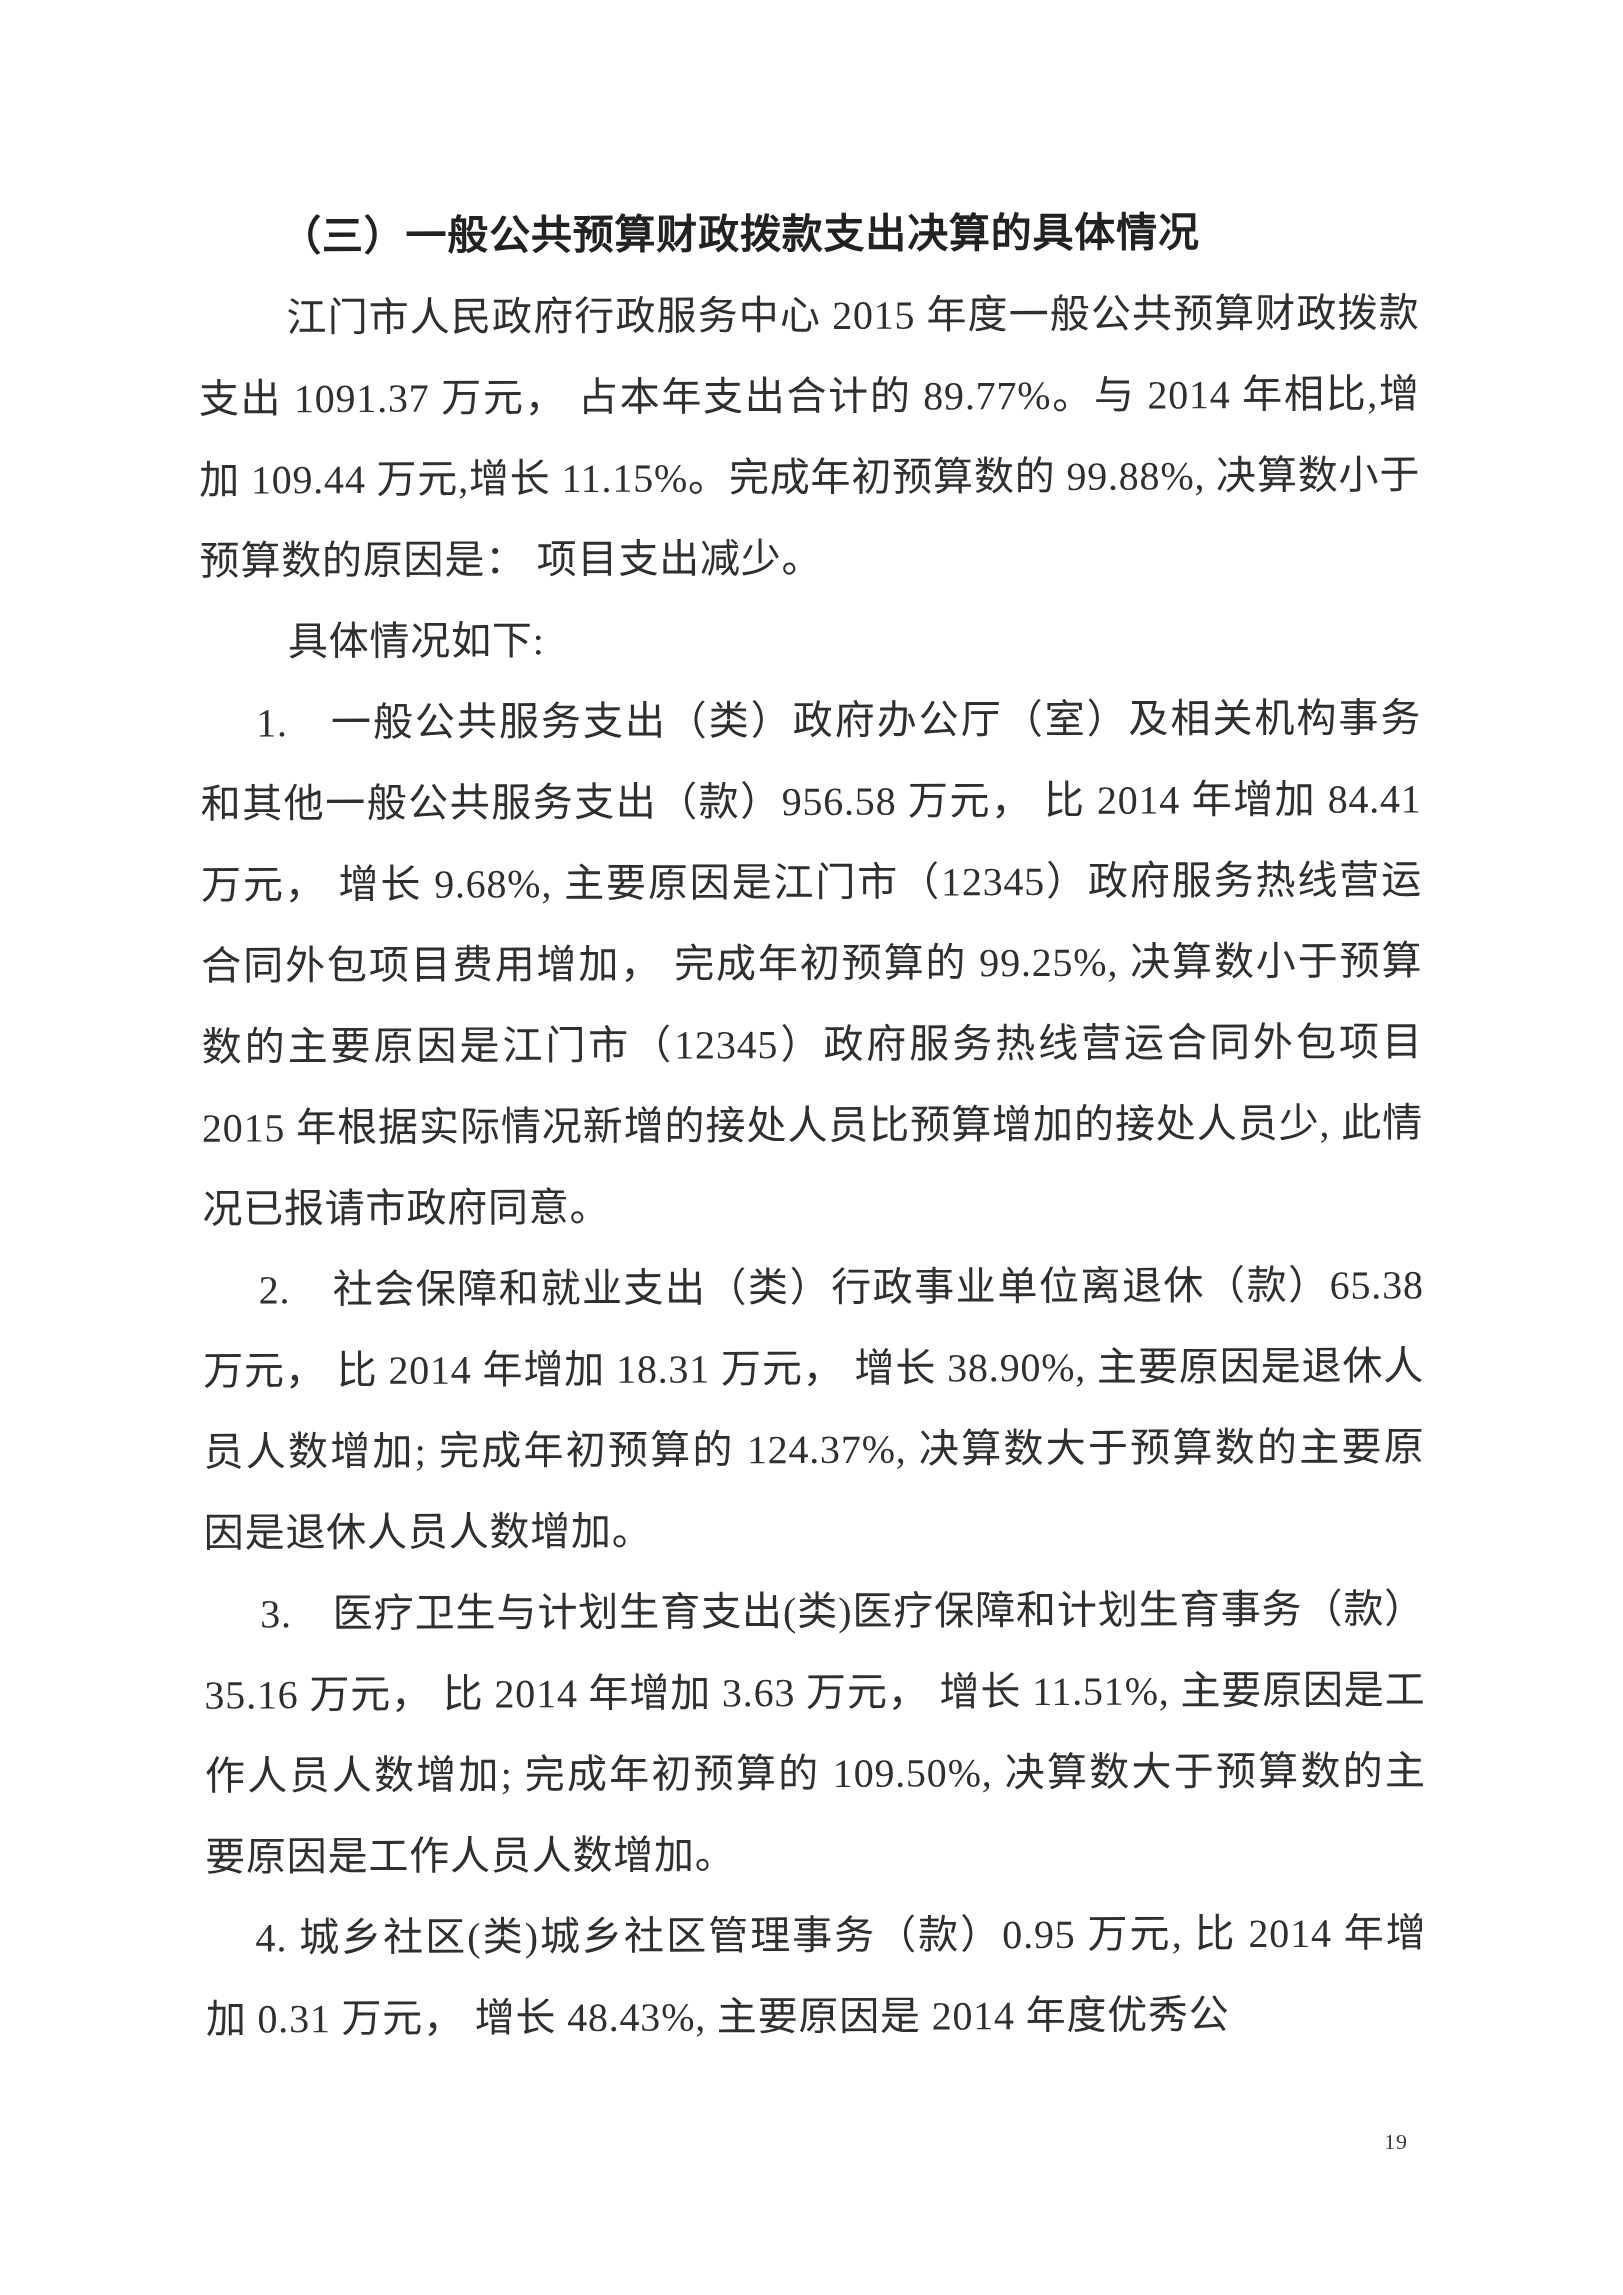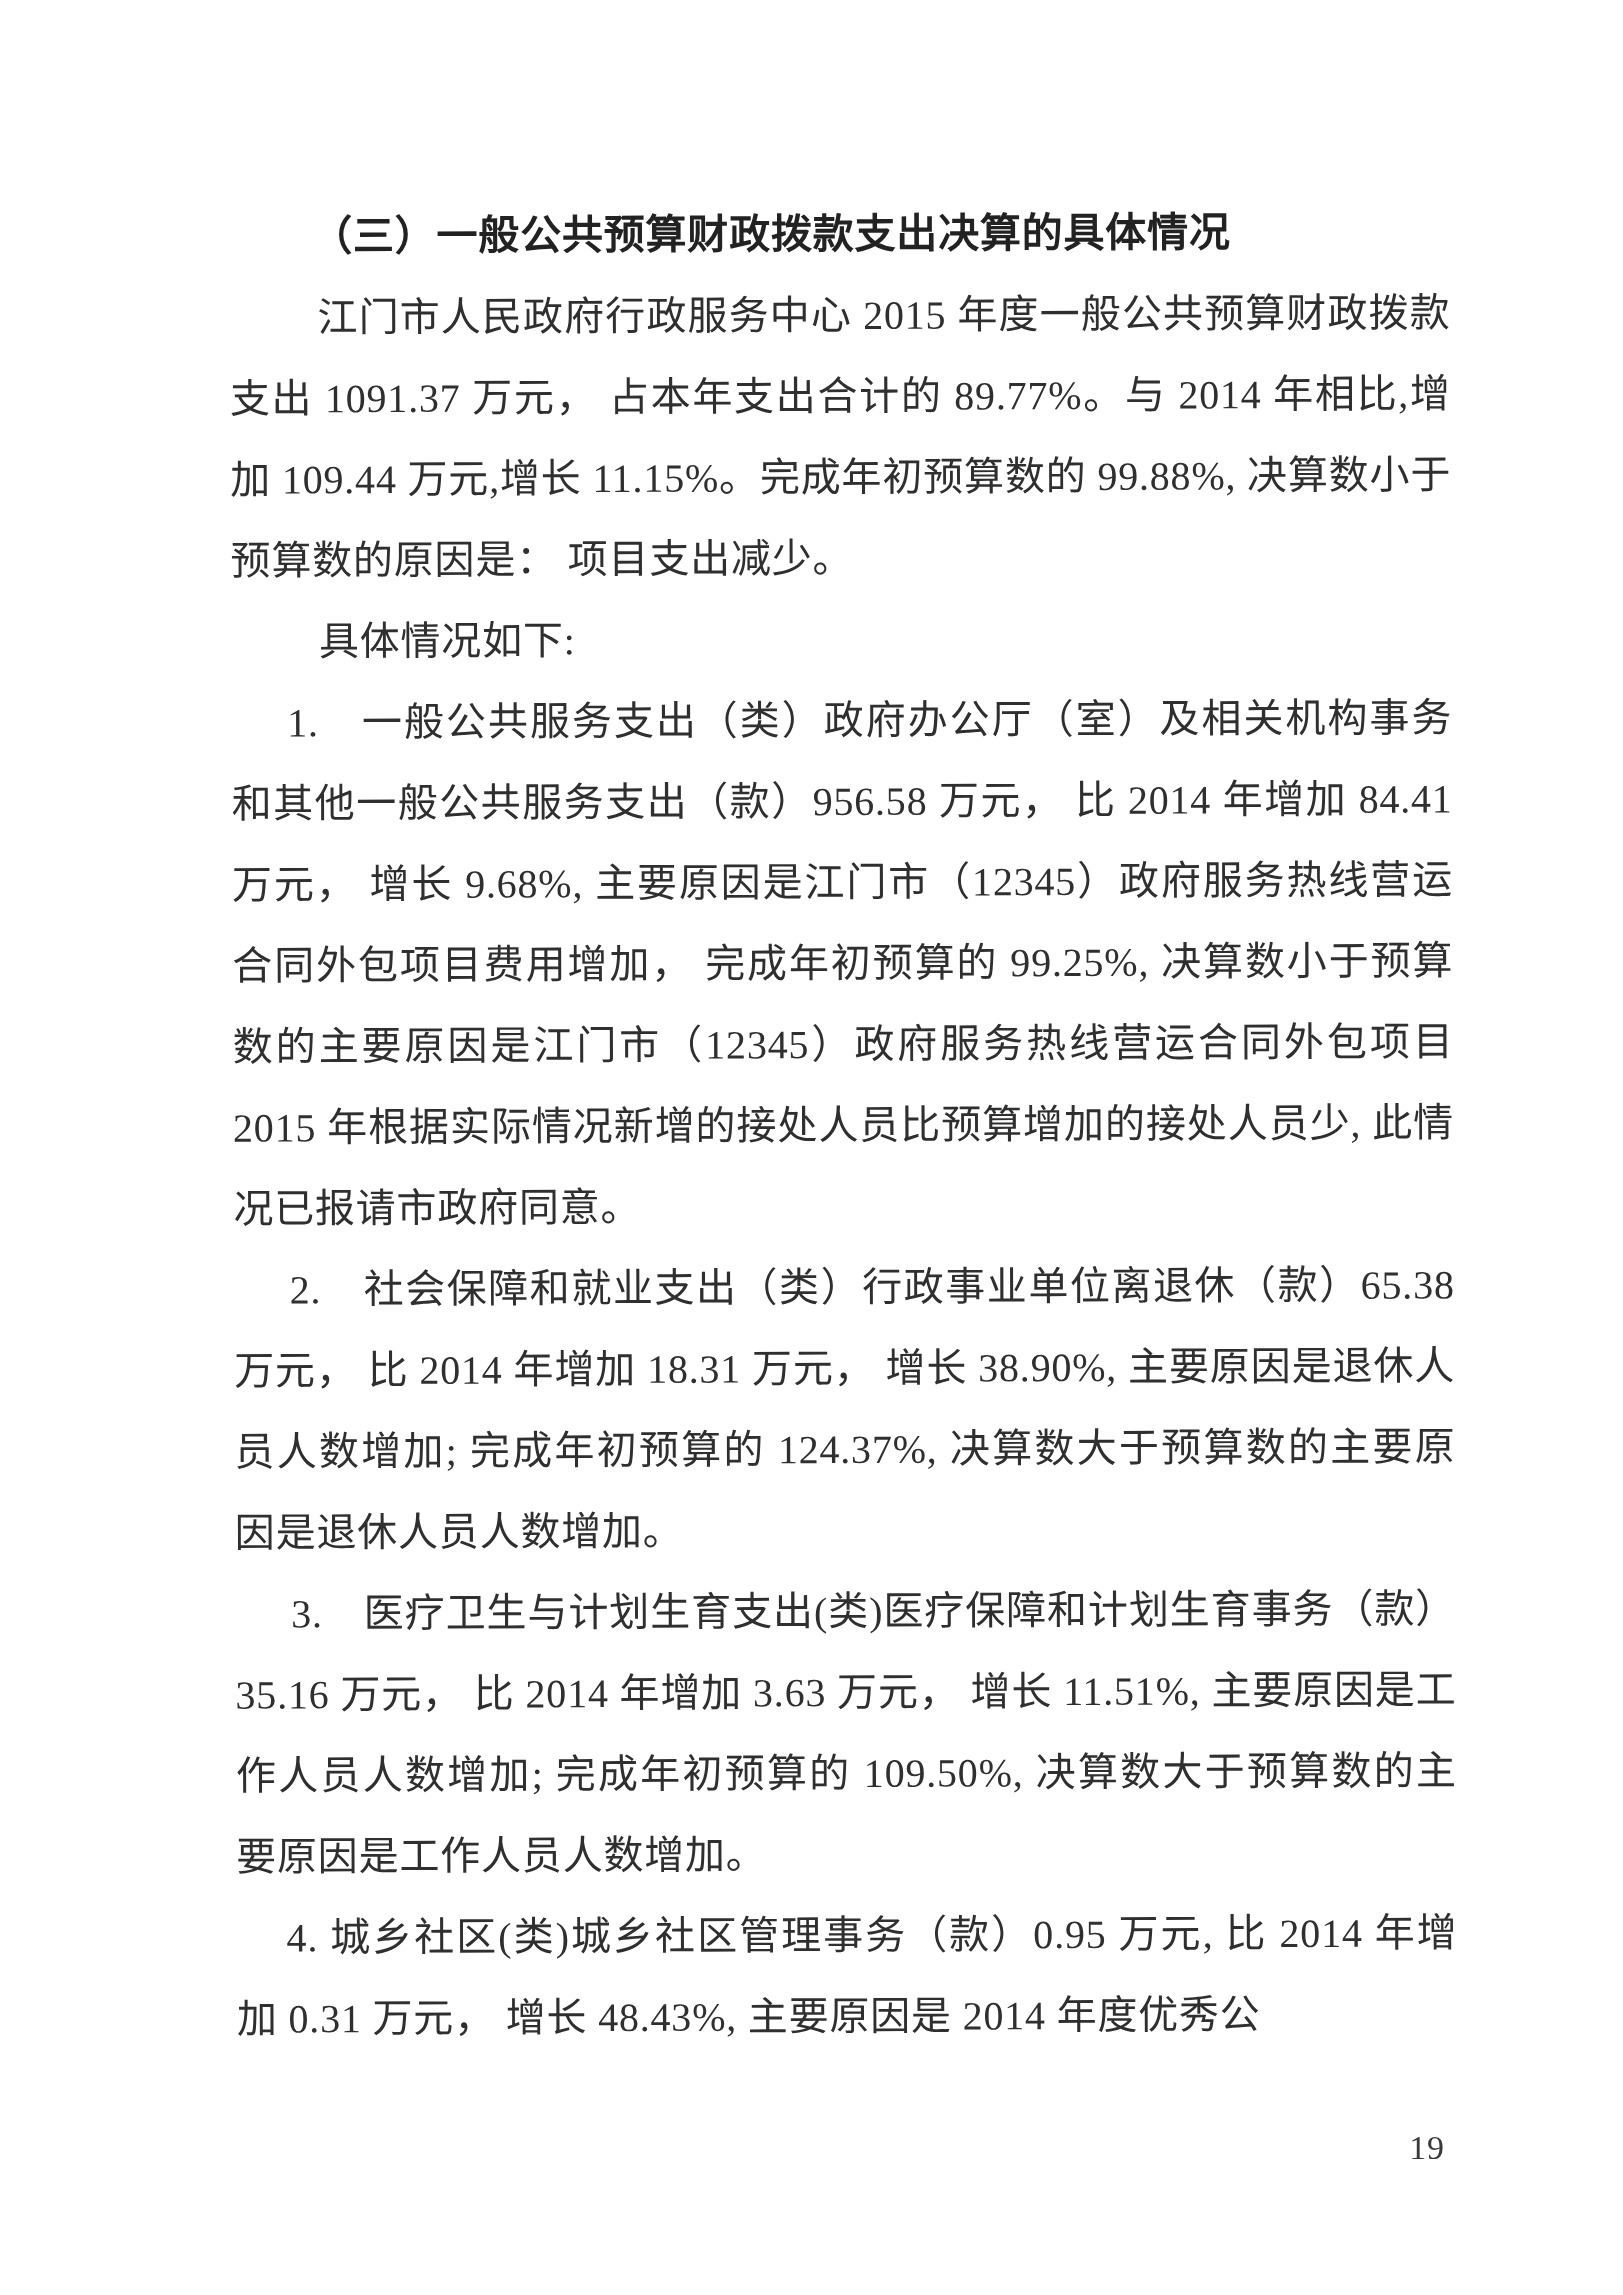--- a/index.html
+++ b/index.html
@@ -11,21 +11,20 @@
     height: 2295px;
     background: #ffffff;
     position: relative;
     overflow: hidden;
     font-family: "Liberation Serif", "DejaVu Serif", serif;
   }
   .scan-page {
     position: absolute;
     inset: 0;
     background: #ffffff;
-    margin-left: 31px;
   }
   .content {
     position: absolute;
     left: 202px;
     top: 194px;
     width: 1221px;
     color: #2f2f2f;
     font-size: 40px;
     line-height: 81px;
     text-align: justify;
@@ -52,21 +51,21 @@
   }
   .para.num-tight {
     text-indent: 1.25em;
   }
   .page-num {
     position: absolute;
     left: 1373px;
     top: 2129px;
     width: 46px;
     text-align: center;
-    font-size: 34px;
+    font-size: 22px;
     color: #3a3a3a;
     letter-spacing: 0.7px;
   }
 </style>
 </head>
 <body>
 
 <div class="scan-page">
 
   <div class="content">

